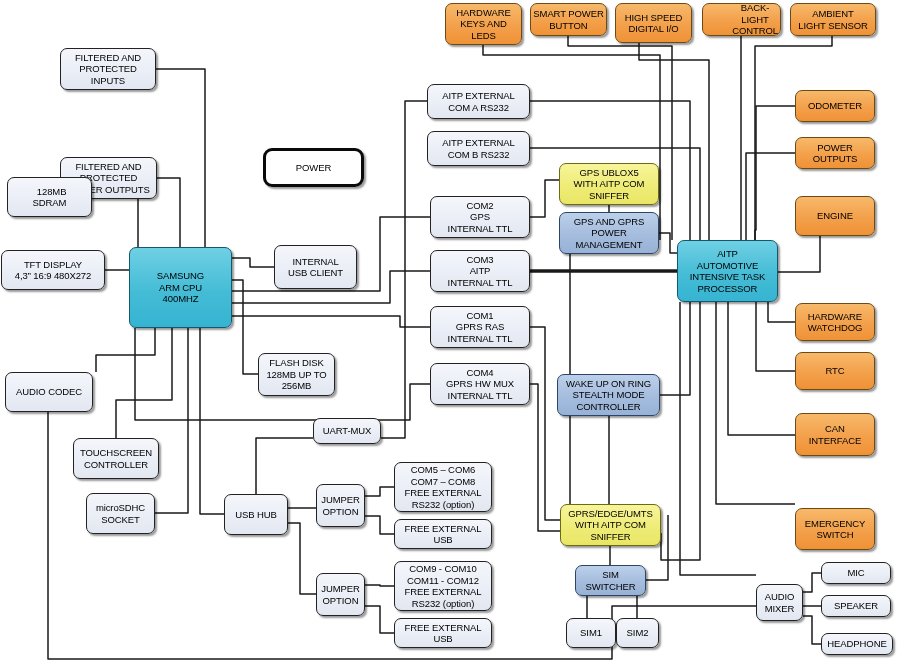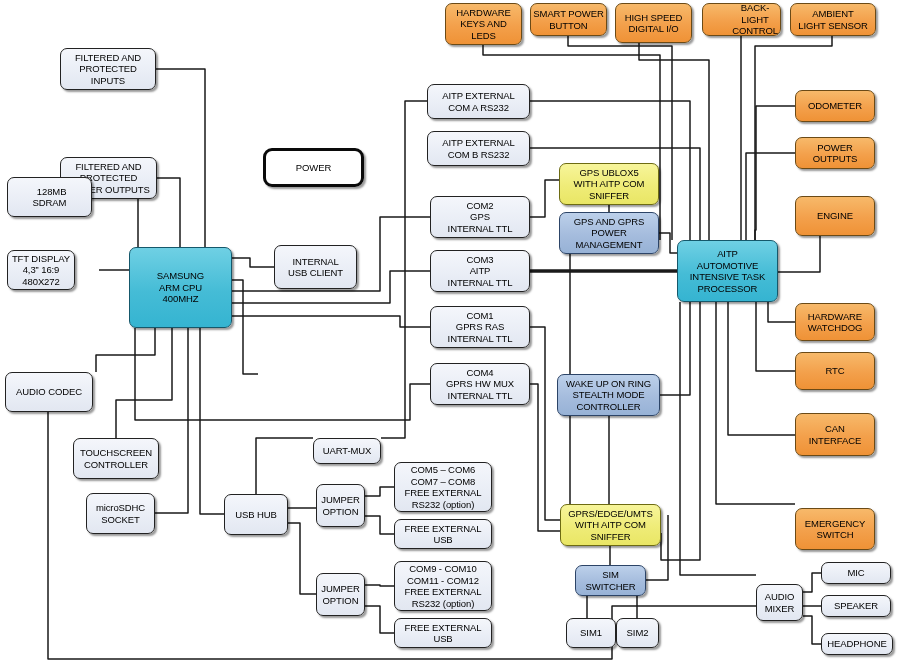--- a/index.html
+++ b/index.html
@@ -157,21 +157,21 @@
         <span>PROTECTED</span>
         <span>POWER OUTPUTS</span>
       </div>
     </div>
     <div class="node pale" style="left: 7px; top: 177px; width: 85px; height: 40px; text-align: right;">
       <div>
         <span>128MB</span>
         <span>SDRAM</span>
       </div>
     </div>
-    <div class="node pale" style="left: 7px; top: 250px; width: 68px; height: 40px;">
+    <div class="node pale" style="left: 1px; top: 250px; width: 104px; height: 40px;">
       <div>
         <span>TFT DISPLAY</span>
         <span>4,3” 16:9 480X272</span>
       </div>
     </div>
     <div class="node pale" style="left: 5px; top: 372px; width: 88px; height: 40px;">
       <div>
         <span>AUDIO CODEC</span>
       </div>
     </div>
@@ -198,21 +198,28 @@
       <div>
         <span>POWER</span>
       </div>
     </div>
     <div class="node pale" style="left: 274px; top: 245px; width: 83px; height: 44px; text-align: center;">
       <div>
         <span>INTERNAL</span>
         <span>USB CLIENT</span>
       </div>
     </div>
-    <div class="node pale" style="left: 313px; top: 438px; width: 68px; height: 26px;">
+    <div class="node pale" style="left: 258px; top: 353px; width: 77px; height: 43px;">
+      <div>
+        <span>FLASH DISK</span>
+        <span>128MB UP TO</span>
+        <span>256MB</span>
+      </div>
+    </div>
+    <div class="node pale" style="left: 313px; top: 418px; width: 68px; height: 26px;">
       <div>
         <span>UART-MUX</span>
       </div>
     </div>
     <div class="node pale" style="left: 224px; top: 494px; width: 64px; height: 41px;">
       <div>
         <span>USB HUB</span>
       </div>
     </div>
     <div class="node pale" style="left: 316px; top: 484px; width: 49px; height: 43px;">

